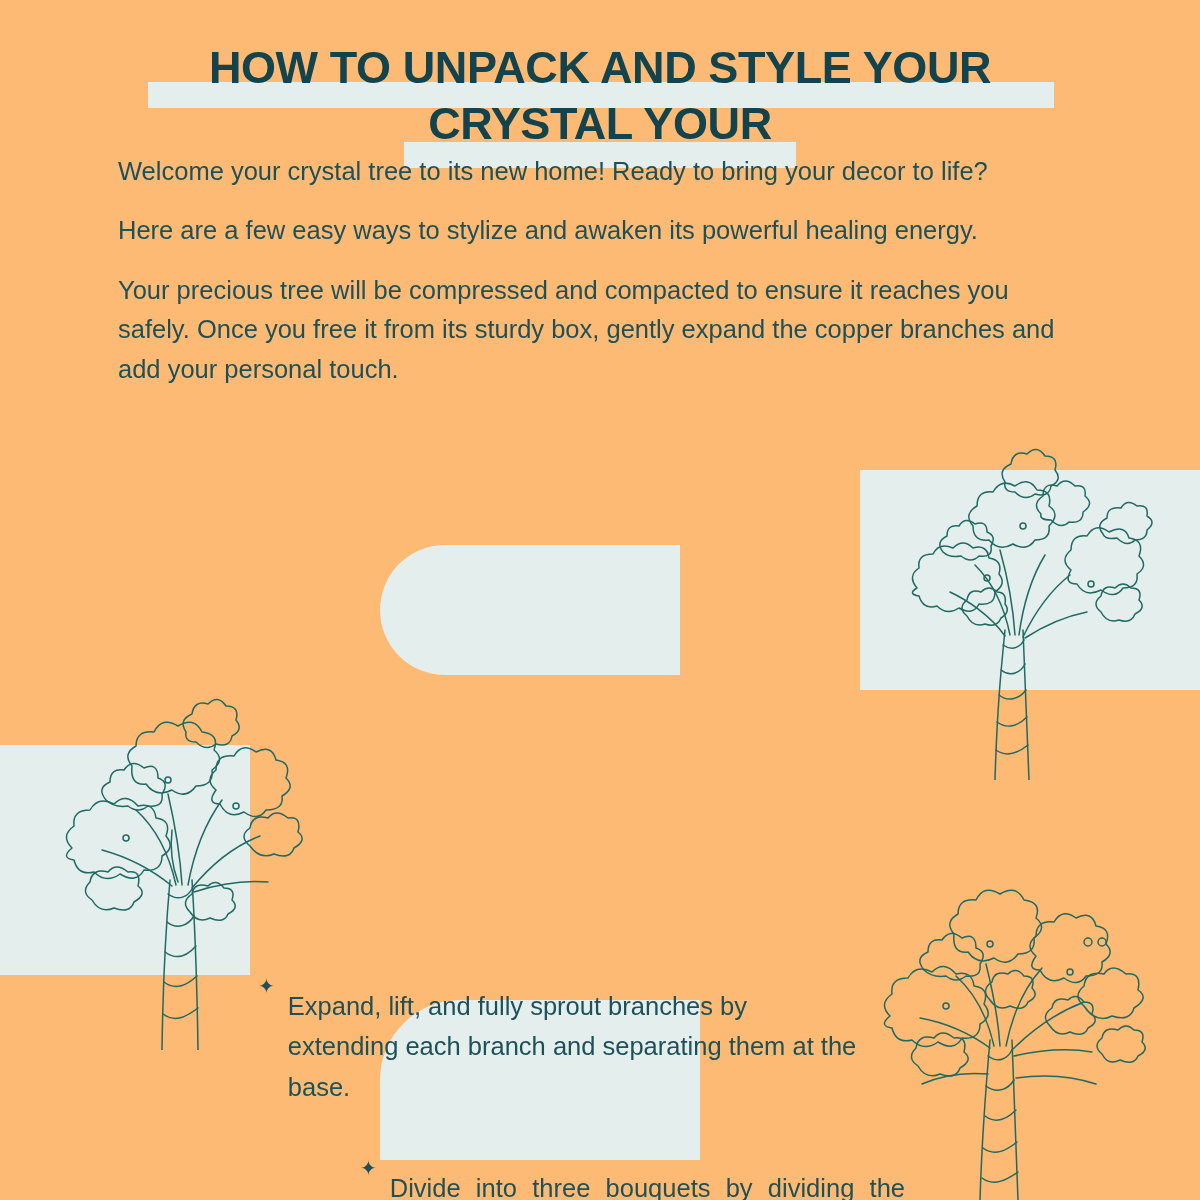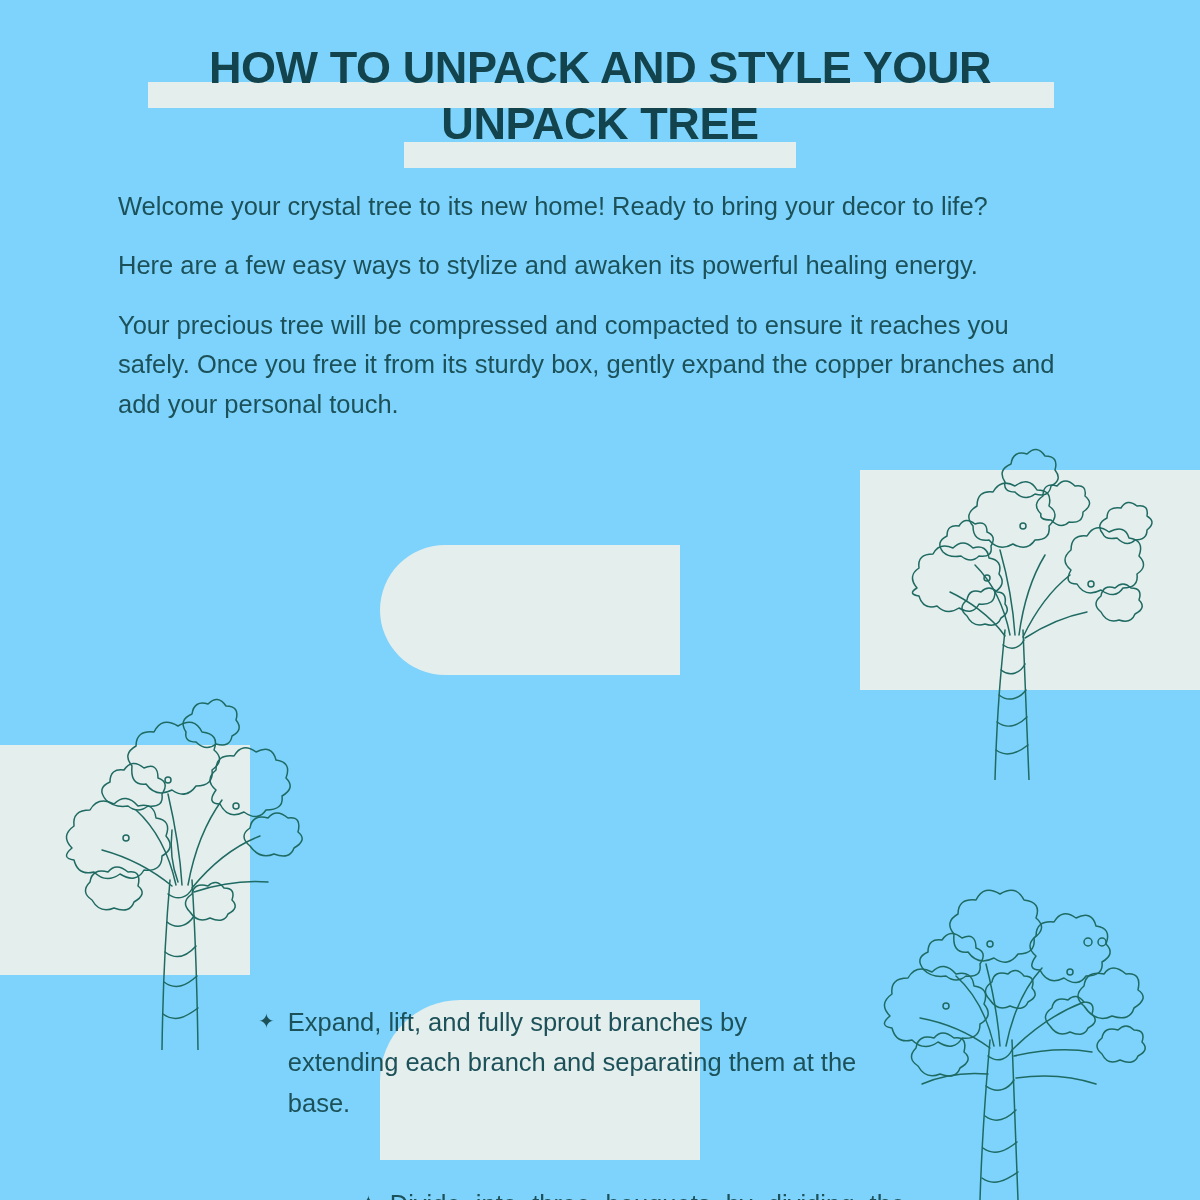--- a/index.html
+++ b/index.html
@@ -14,21 +14,21 @@
     color: #1d4f57;
     overflow: hidden;
     position: relative;
   }
 
   #page {
     position: relative;
     width: 1200px;
     height: 1200px;
     overflow: hidden;
-    background: #7dd3fc;
+    background: #fdba74;
   }
 
   
   .block {
     position: absolute;
     background: #e4eeed;
     z-index: 0;
   }
   .block-title-1 {
     left: 148px;
@@ -91,21 +91,21 @@
     margin: 0;
     padding: 0 118px;
   }
   .para {
     font-size: 25.5px;
     line-height: 1.55;
     color: #1d5159;
     margin: 0 0 20px 0;
     max-width: 980px;
   }
-  .para-1 { margin-top: 35px; }
+  .para-1 { }
 
   
   .bullets {
     position: relative;
     z-index: 2;
   }
   .bullet {
     position: absolute;
     display: flex;
     align-items: flex-start;
@@ -115,20 +115,21 @@
   }
   .bullet .star {
     flex: 0 0 auto;
     font-size: 20px;
     line-height: 1.95;
     margin-right: 13px;
     color: #1d5159;
   }
   .bullet .btext {
     flex: 1 1 auto;
+    margin-top: 19px;
   }
   .bullet-1 {
     left: 258px;
     top: 558px;
     width: 600px;
   }
   .bullet-2 {
     left: 360px;
     top: 740px;
     width: 545px;
@@ -162,21 +163,21 @@
 
   <div class="block block-title-1"></div>
   <div class="block block-title-2"></div>
   <div class="block block-mid-right"></div>
   <div class="block block-bullet-1"></div>
   <div class="block block-left-mid"></div>
   <div class="block block-bottom"></div>
 
   <h1 class="heading">
     <span>HOW TO UNPACK AND STYLE YOUR</span><br>
-    <span>UNPACK TREE</span>
+    <span>CRYSTAL YOUR</span>
   </h1>
 
   <div class="content">
     <p class="para para-1">Welcome your crystal tree to its new home! Ready to bring your decor to life?</p>
     <p class="para">Here are a few easy ways to stylize and awaken its powerful healing energy.</p>
     <p class="para">Your precious tree will be compressed and compacted to ensure it reaches you safely. Once you free it from its sturdy box, gently expand the copper branches and add your personal touch.</p>
   </div>
 
   <div class="bullets">
     <div class="bullet bullet-1">

